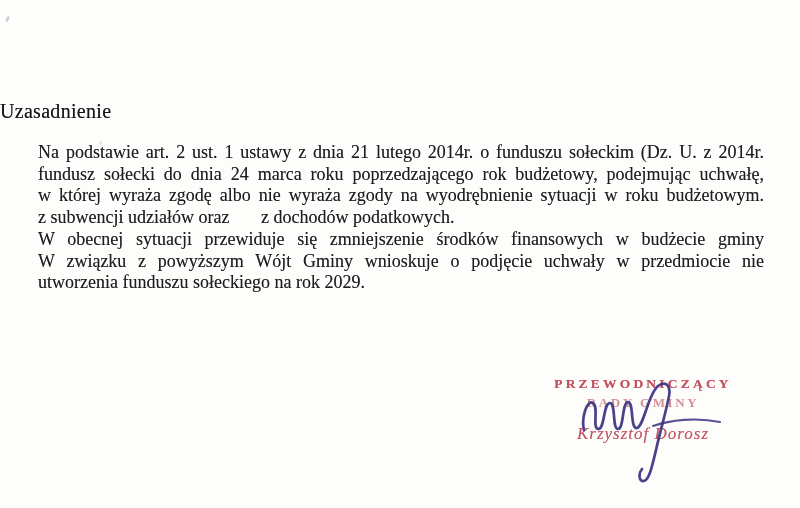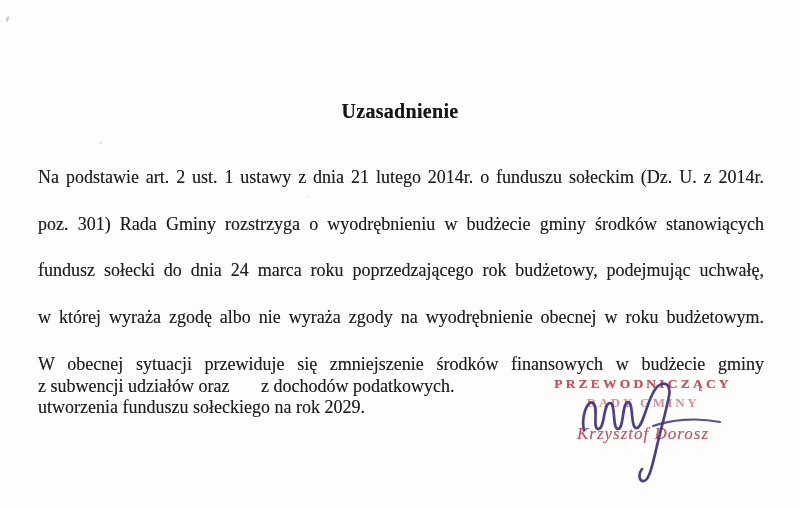--- a/index.html
+++ b/index.html
@@ -25,43 +25,42 @@
   .speck.s1 { left: 6px; top: 16px; width: 3px; height: 6px; transform: rotate(25deg); }
   .speck.s2 { left: 99px; top: 141px; width: 3px; height: 3px; opacity: 0.25; }
   .speck.s3 { left: 308px; top: 196px; width: 2px; height: 2px; opacity: 0.2; }
 
   .title {
     position: absolute;
     left: 0;
     top: 100px;
     width: 800px;
     margin: 0;
-    text-align: center;
+    text-align: left;
     font-size: 20px;
-    font-weight: bold;
+    font-weight: normal;
     letter-spacing: 0.3px;
     color: #161616;
     text-shadow: 0 0 0.5px rgba(20,20,20,0.55);
   }
   .body-block {
     position: absolute;
     left: 38px;
     top: 142px;
     width: 726px;
     font-size: 18px;
     line-height: 21.7px;
     color: #1e1e1e;
     text-shadow: 0 0 0.4px rgba(25,25,25,0.5);
   }
   .line { width: 726px; }
   .line.j {
     text-align: justify;
     text-align-last: justify;
     word-spacing: 0.5px;
-    margin-top: 25px;
   }
   .line.p {
     text-align: left;
     white-space: pre-wrap;
   }
 
   .stamp {
     position: absolute;
     left: 545px;
     top: 376px;
@@ -117,25 +116,25 @@
 <div class="page">
 
   <div class="speck s1"></div>
   <div class="speck s2"></div>
   <div class="speck s3"></div>
 
   <h1 class="title">Uzasadnienie</h1>
 
   <div class="body-block">
     <div class="line j">Na podstawie art. 2 ust. 1 ustawy z dnia 21 lutego 2014r. o funduszu sołeckim (Dz. U. z 2014r.</div>
-    <div class="line j">poz. 301) Rada Gminy rozstrzyga o wyodrębnieniu w budżecie gminy środków stanowiących</div>
     <div class="line j">fundusz sołecki do dnia 24 marca roku poprzedzającego rok budżetowy, podejmując uchwałę,</div>
-    <div class="line j">w której wyraża zgodę albo nie wyraża zgody na wyodrębnienie obecnej w roku budżetowym.</div>
+    <div class="line j">w której wyraża zgodę albo nie wyraża zgody na wyodrębnienie sytuacji w roku budżetowym.</div>
+    <div class="line p">z subwencji udziałów oraz       z dochodów podatkowych.</div>
     <div class="line j">W obecnej sytuacji przewiduje się zmniejszenie środków finansowych w budżecie gminy</div>
-    <div class="line p">z subwencji udziałów oraz       z dochodów podatkowych.</div>
+    <div class="line j">W związku z powyższym Wójt Gminy wnioskuje o podjęcie uchwały w przedmiocie nie</div>
     <div class="line p">utworzenia funduszu sołeckiego na rok 2029.</div>
   </div>
 
   <div class="stamp">
     <div class="stamp-l1">PRZEWODNICZĄCY</div>
     <div class="stamp-l2">RADY GMINY</div>
     <div class="stamp-name">Krzysztof Dorosz</div>
   </div>
 
   <svg class="signature" viewBox="0 0 175 112" xmlns="http://www.w3.org/2000/svg">

